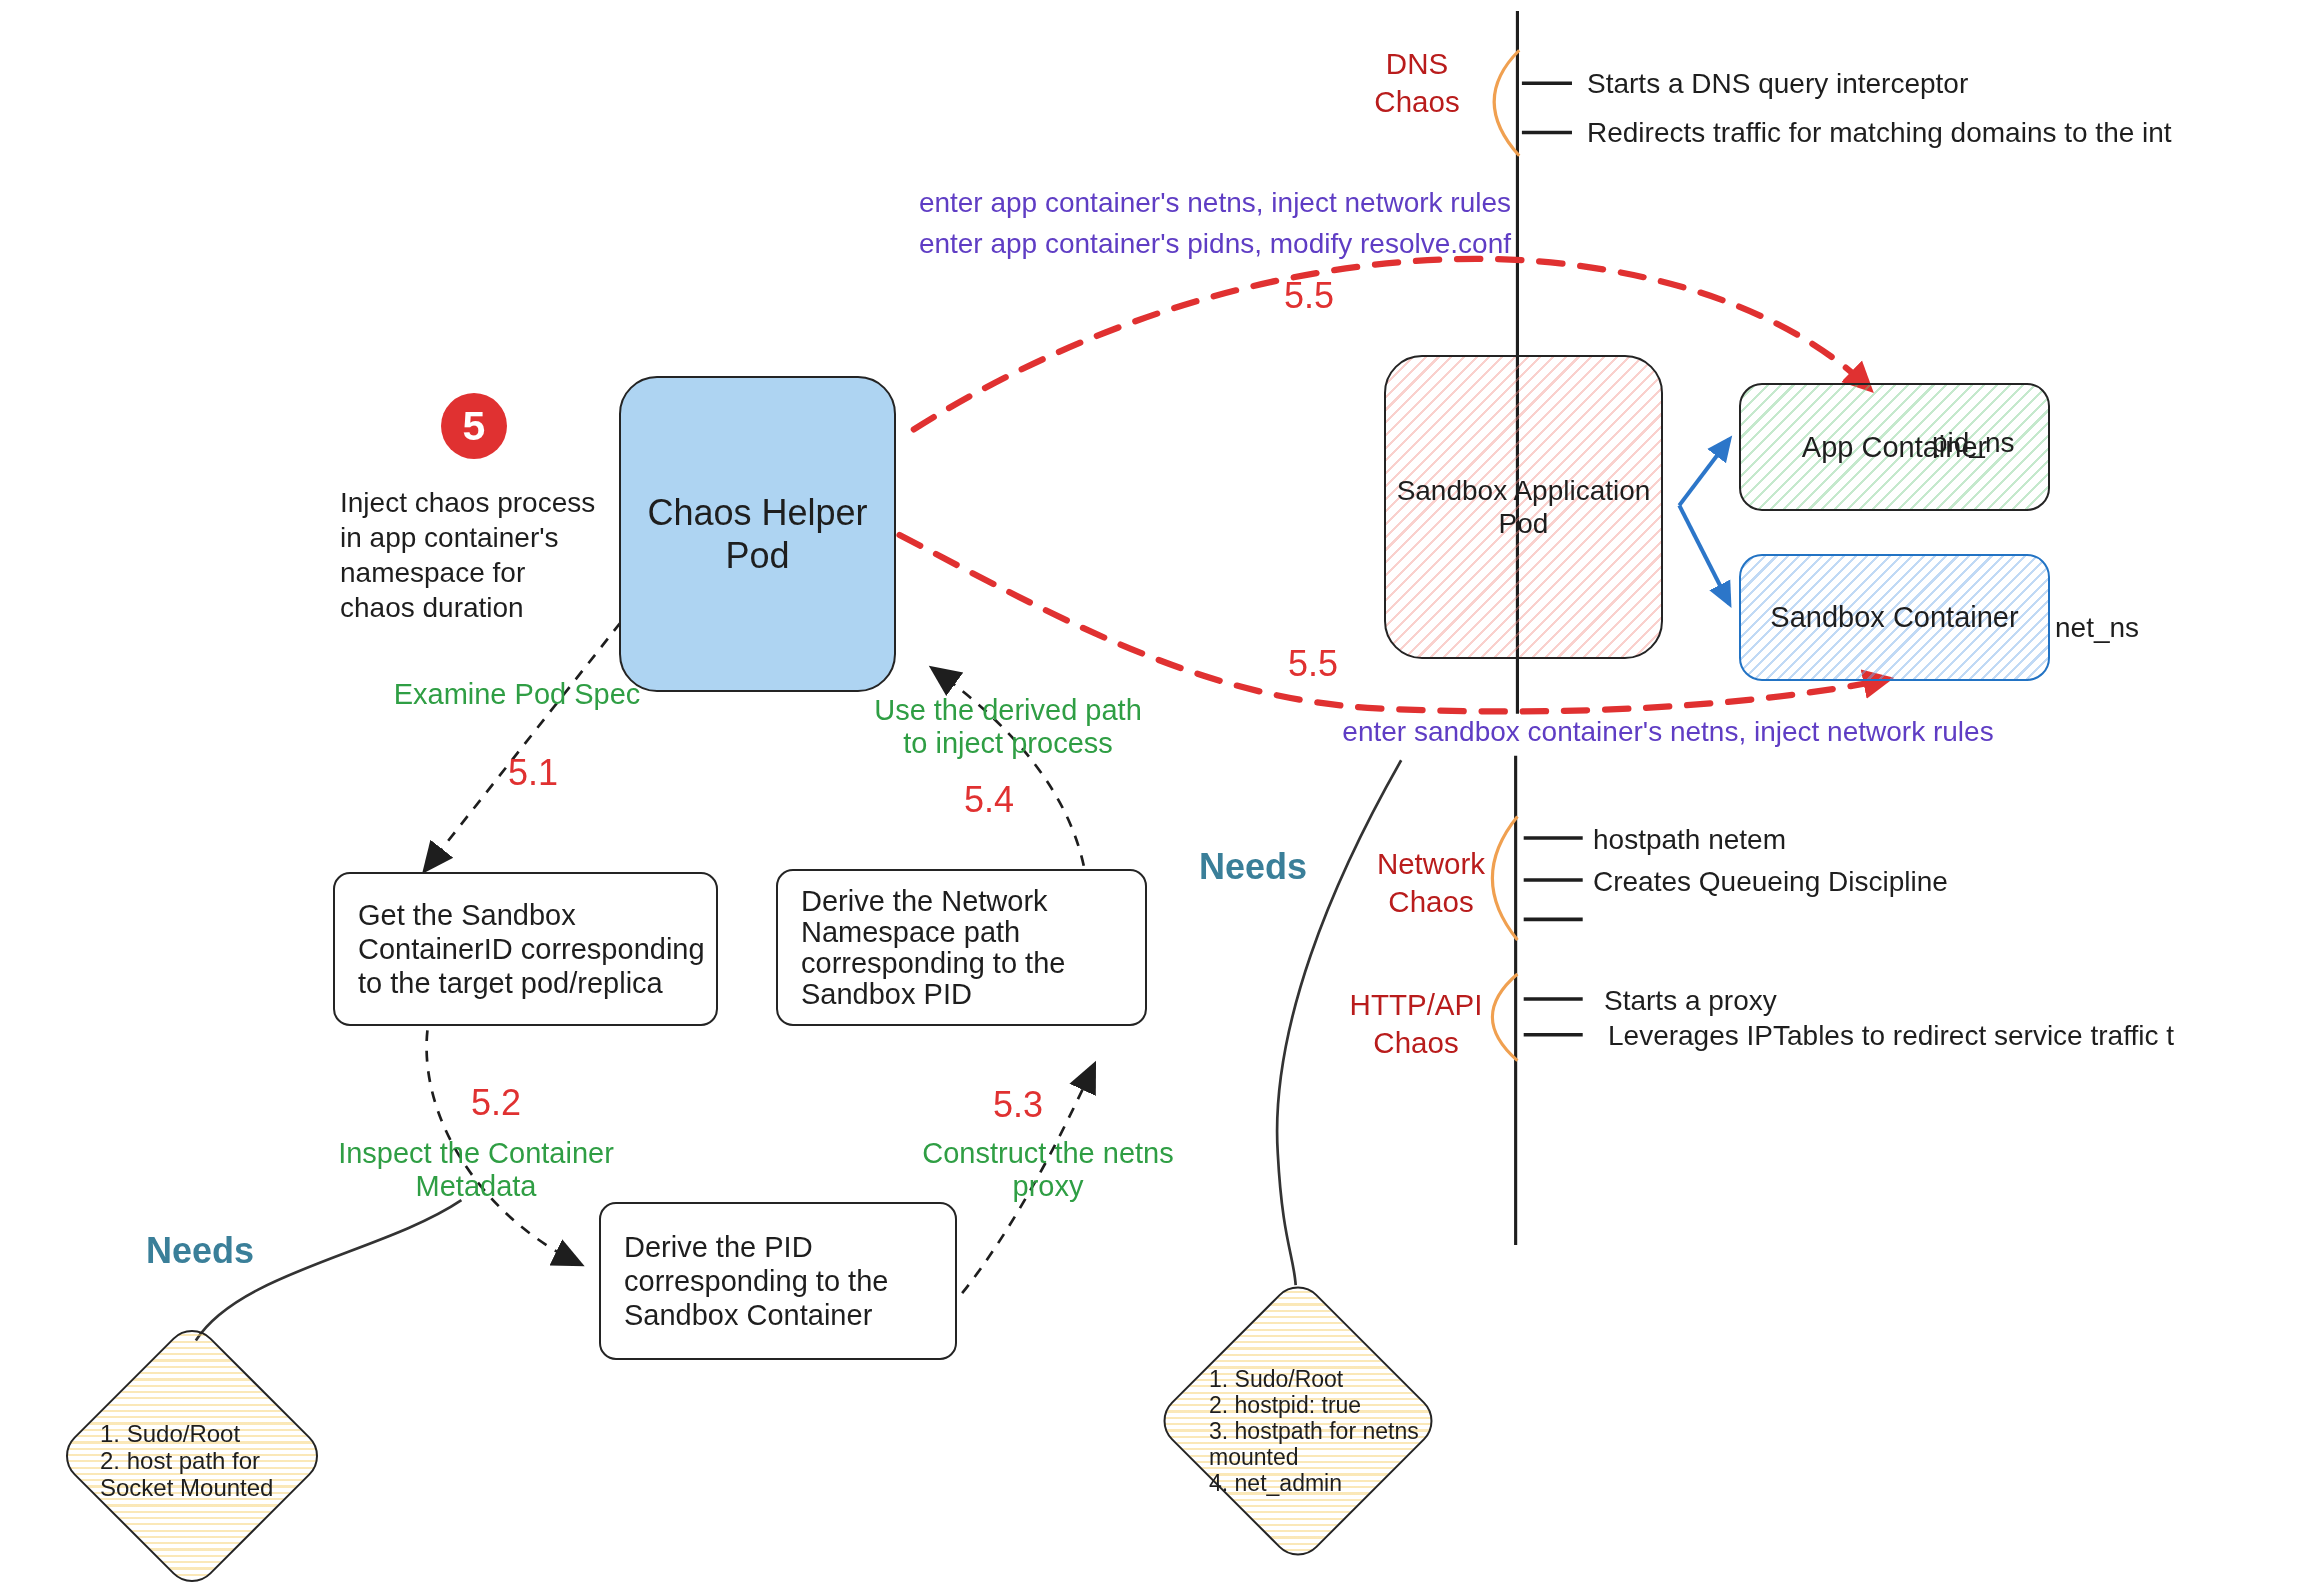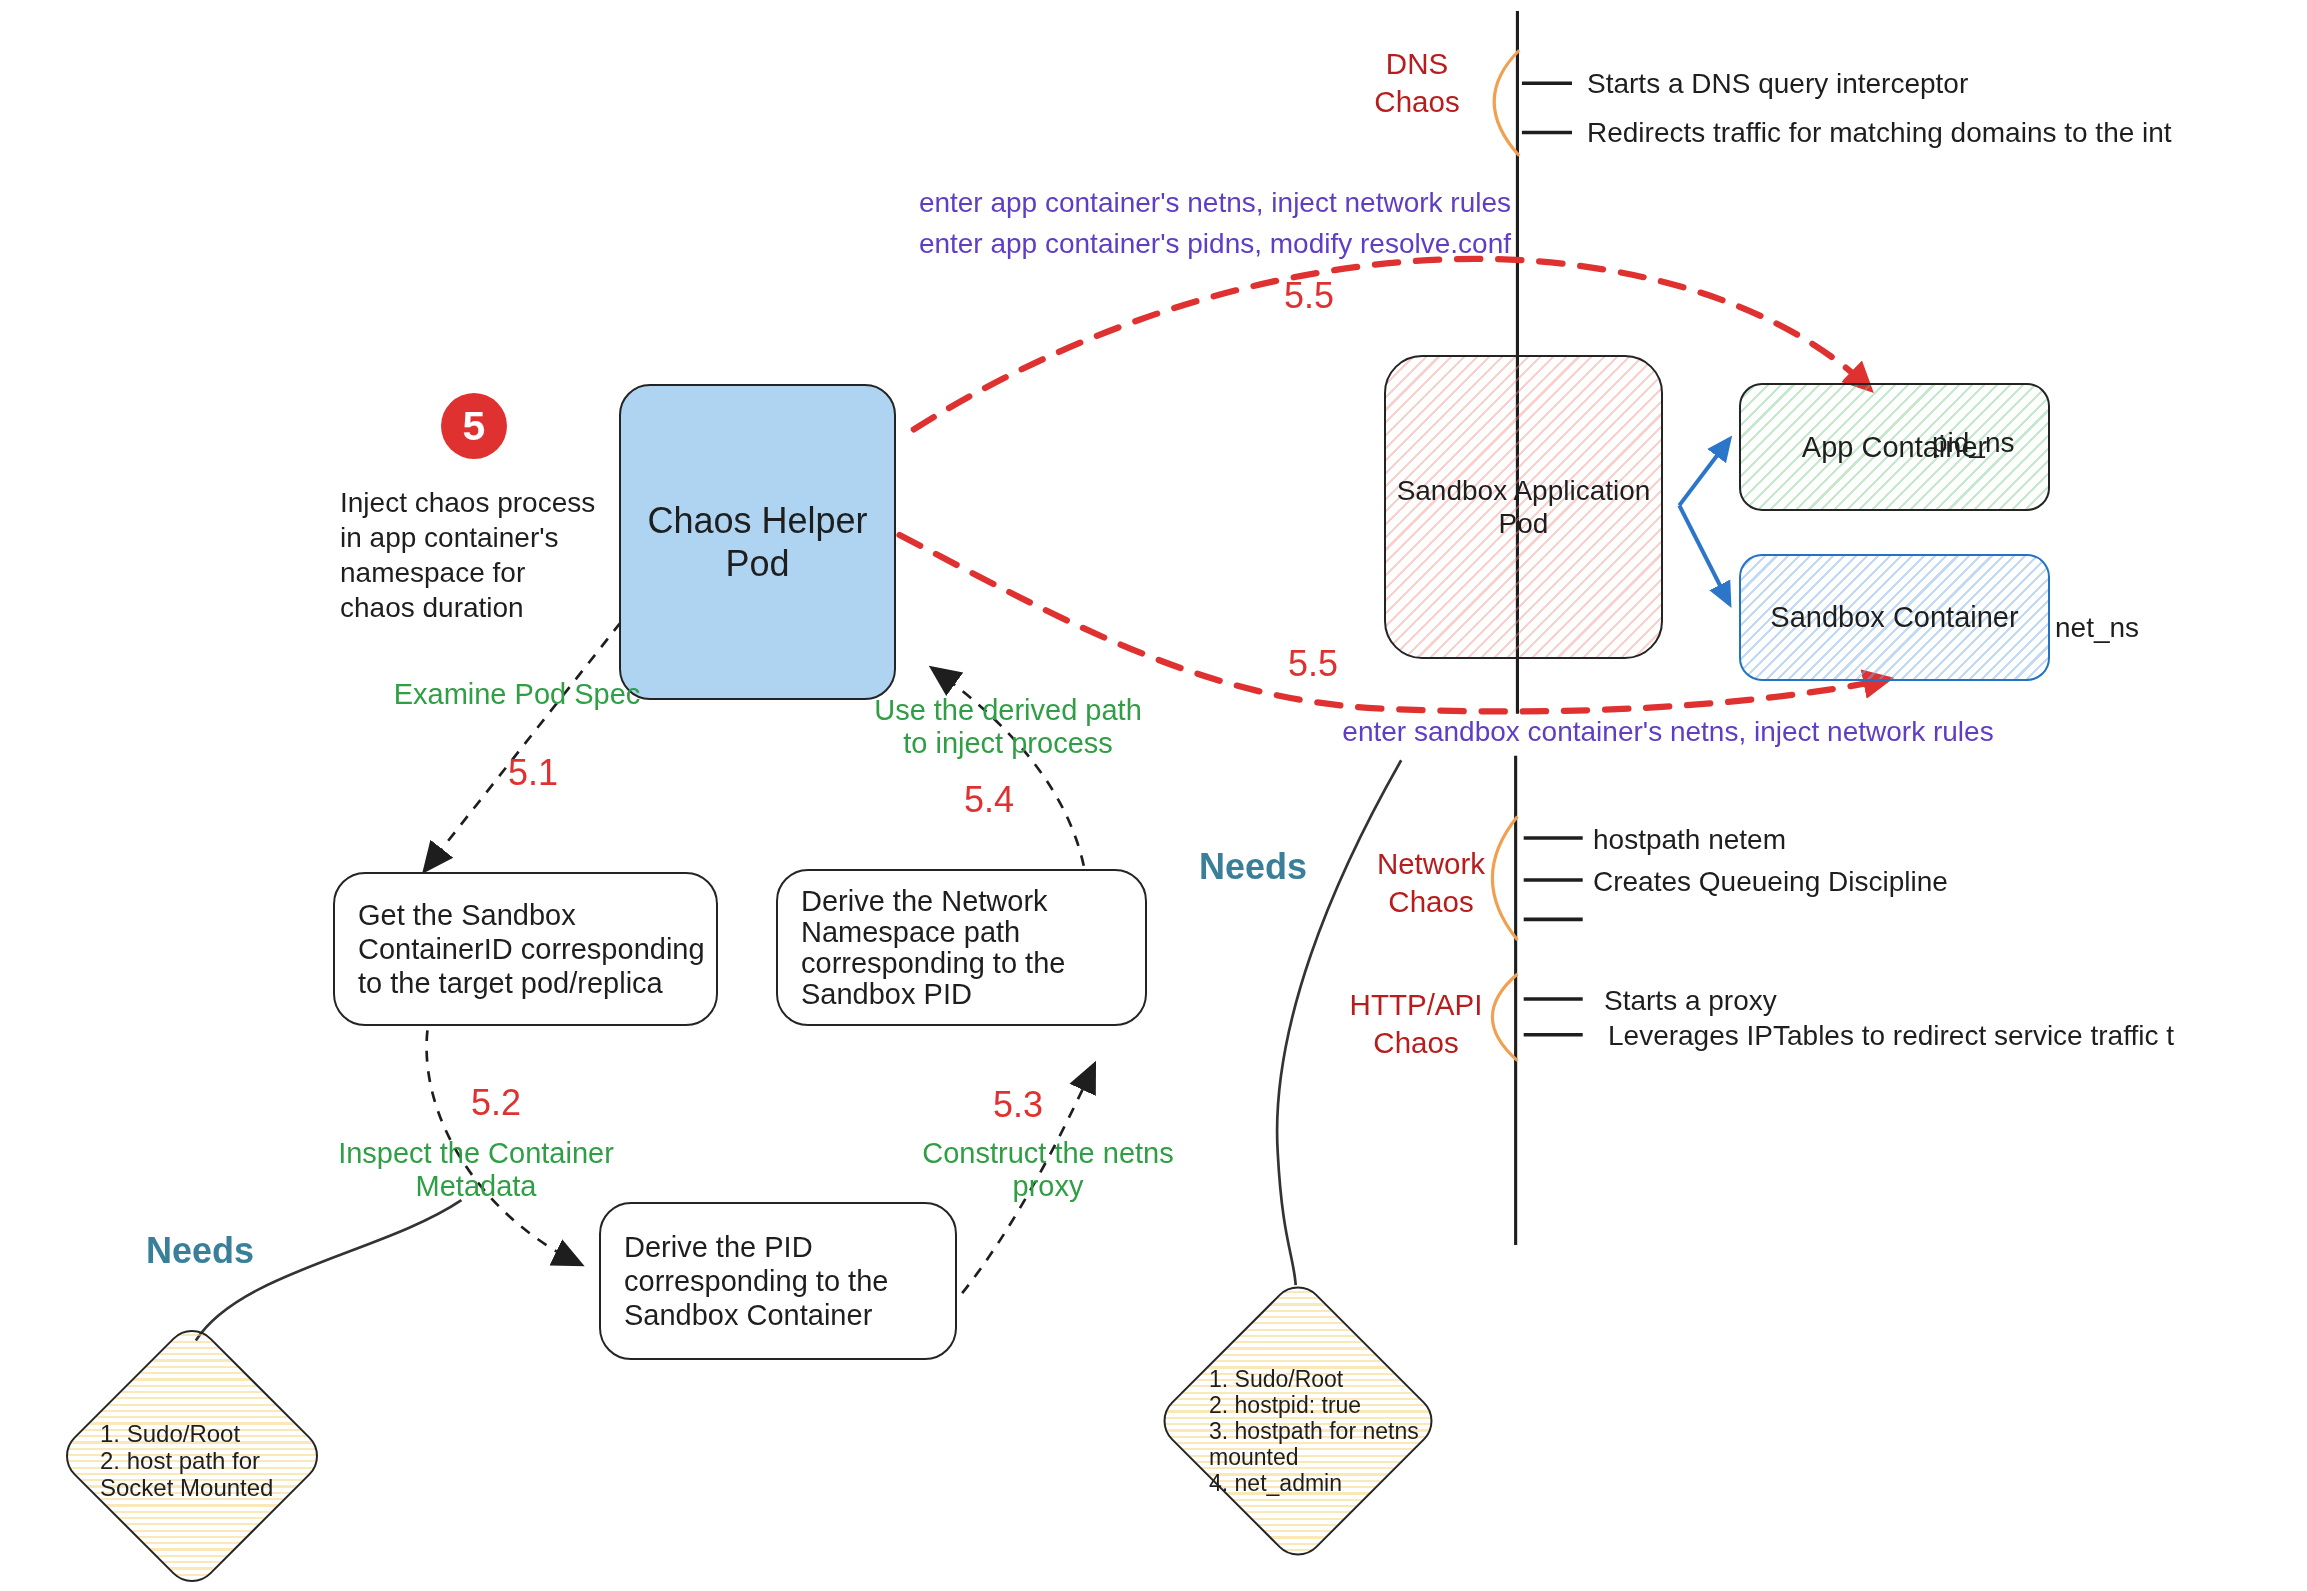--- a/index.html
+++ b/index.html
@@ -20,21 +20,21 @@
   .chaos-pod{background:#aed4f2;}
   .pink-hatch{background:repeating-linear-gradient(135deg, rgba(242,139,130,0.40) 0 2.2px, transparent 2.2px 9px);}
   .green-hatch{background:repeating-linear-gradient(135deg, rgba(110,200,130,0.40) 0 2.2px, transparent 2.2px 9px);}
   .blue-hatch{background:repeating-linear-gradient(135deg, rgba(116,172,233,0.45) 0 2.2px, transparent 2.2px 8px);}
   .yellow-hatch{background:repeating-linear-gradient(135deg, rgba(247,213,125,0.55) 0 2.2px, transparent 2.2px 6.3px);}
   .container-box{
     position:absolute;border:2.7px solid #242424;border-radius:23px;
     display:flex;align-items:center;justify-content:center;font-size:29px;
   }
   .process-box{
-    position:absolute;background:#ffffff;border:2.2px solid #242424;border-radius:32px;
+    position:absolute;background:#ffffff;border:2.2px solid #242424;border-radius:17px;
     display:flex;flex-direction:column;justify-content:center;
     font-size:29px;line-height:34px;padding-left:23px;box-sizing:border-box;
   }
   .diamond{
     position:absolute;border:2.7px solid #242424;border-radius:27px;
     transform:translate(-50%,-50%) rotate(45deg);
   }
   .pod-title{font-size:36px;line-height:43px;text-align:center;}
   .pod-title-sm{font-size:28px;line-height:33px;text-align:center;}
 
@@ -119,21 +119,21 @@
   <div class="badge" style="left:441px;top:393px;">
     <span>5</span>
   </div>
   <div class="abs note-text" style="left:340px;top:485px;">
     <div>Inject chaos process</div>
     <div>in app container's</div>
     <div>namespace for</div>
     <div>chaos duration</div>
   </div>
 
-  <div class="pod chaos-pod" style="left:619px;top:384px;width:273px;height:312px;border-radius:31px;">
+  <div class="pod chaos-pod" style="left:619px;top:376px;width:273px;height:312px;">
     <div class="pod-title">
       <div>Chaos Helper</div>
       <div>Pod</div>
     </div>
   </div>
 
   <div class="pod pink-hatch" style="left:1384px;top:355px;width:275px;height:300px;">
     <div class="pod-title-sm">
       <div>Sandbox Application</div>
       <div>Pod</div>

